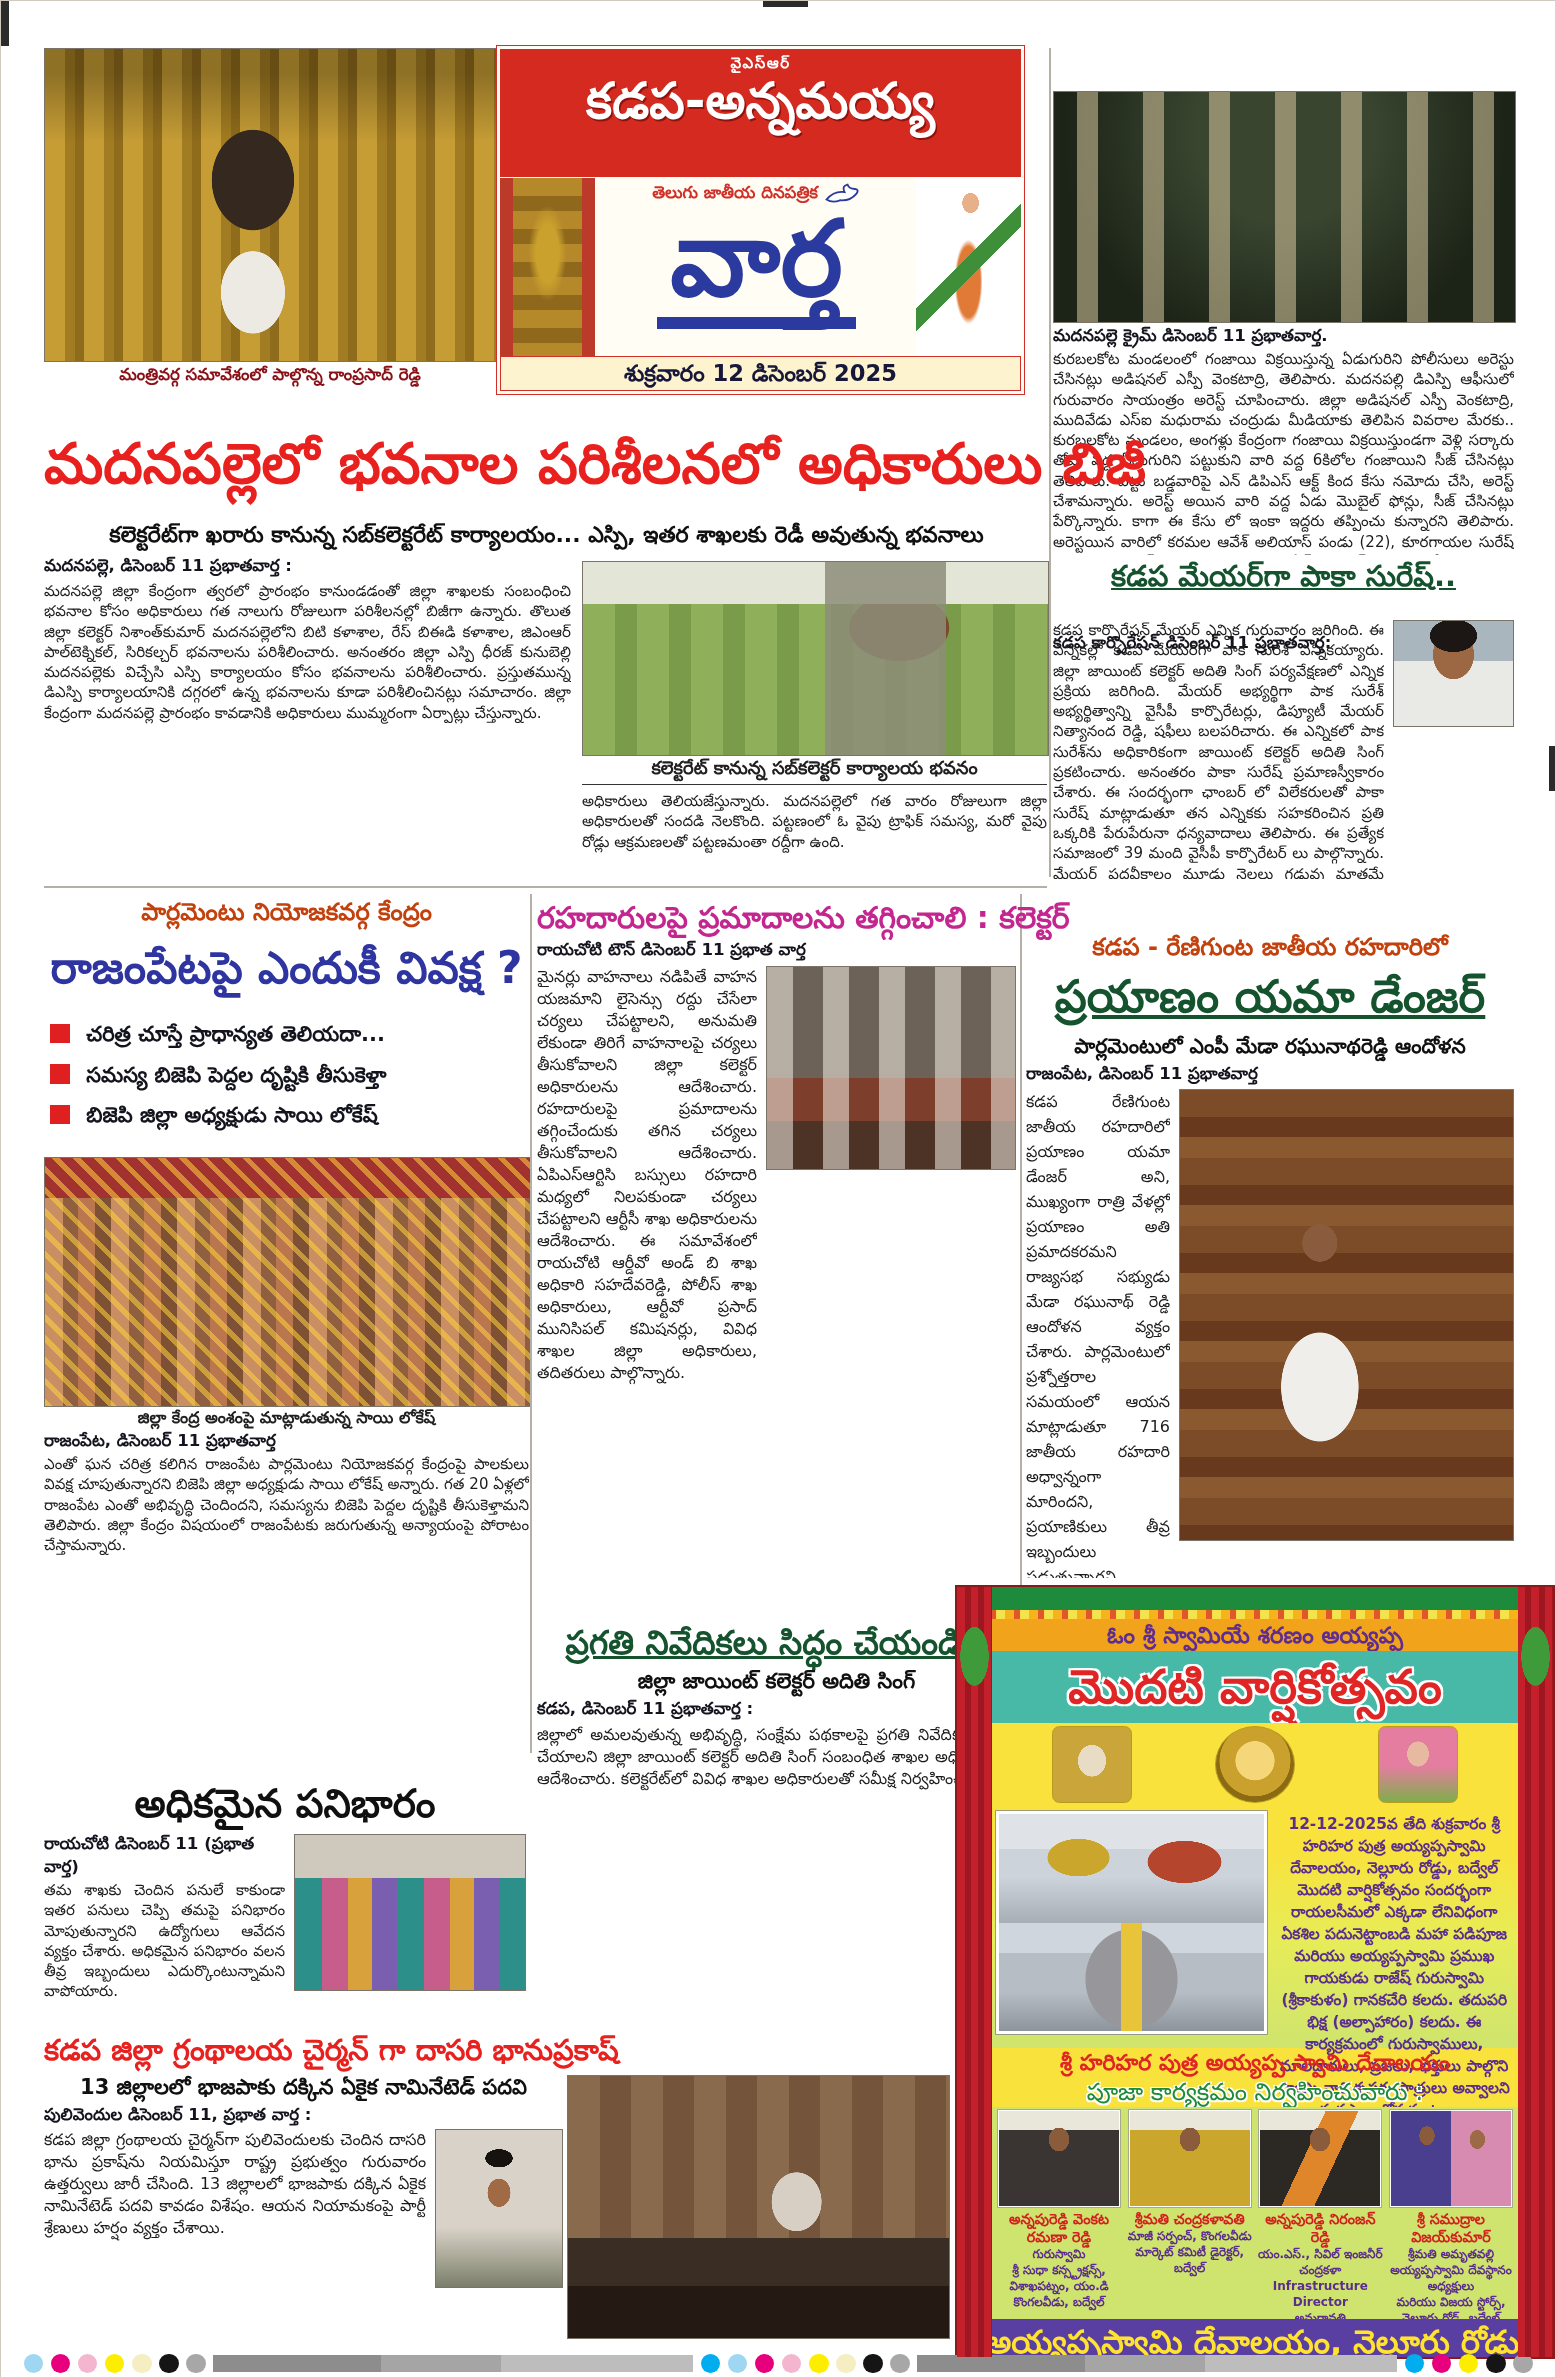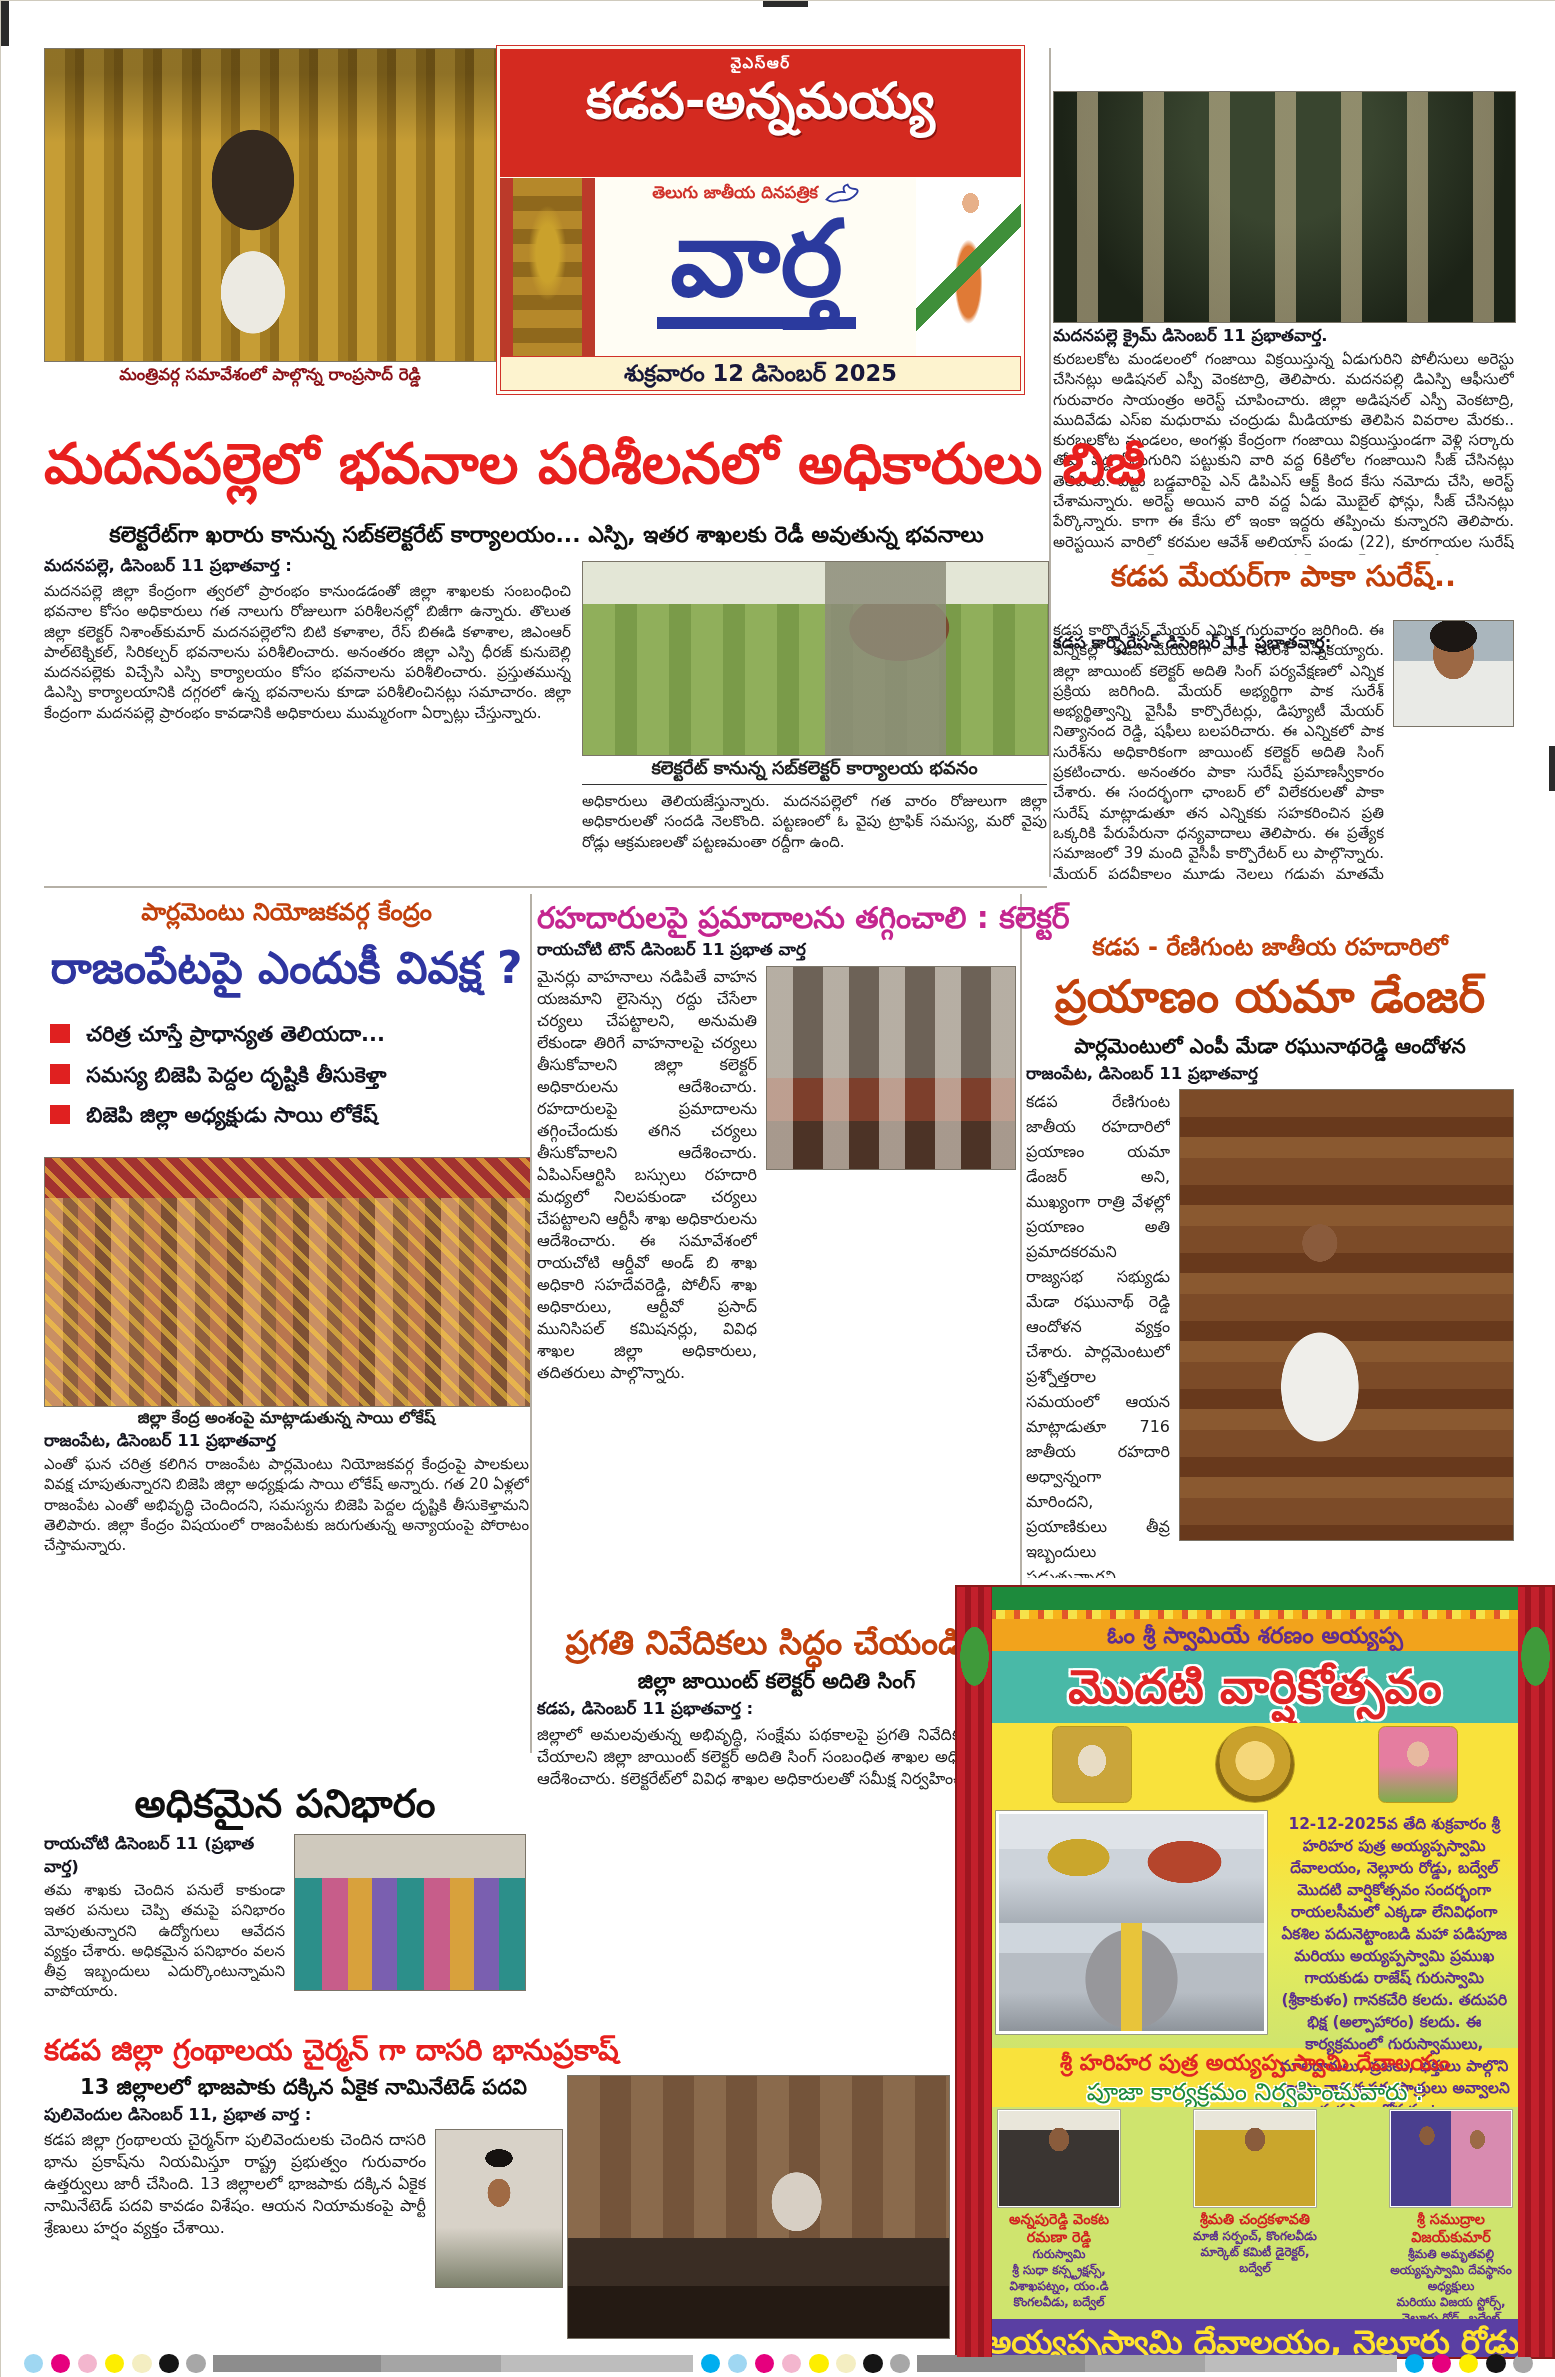--- a/index.html
+++ b/index.html
@@ -80,21 +80,21 @@
   #brand-main{font-size:50px;font-weight:800;line-height:1.05;text-shadow:1.5px 1.5px 0 #8d130d;}
   .tagline{color:#d03028;font-size:16.6px;font-weight:bold;}
   .vartha{font-size:105px;font-weight:800;color:#2b3a9e;line-height:1;display:inline-block;
           border-bottom:12px solid #2b3a9e;padding:0 13.5px 4.5px 13.5px;}
   #datebar{background:#fdf3cf;border:1.5px solid #d03028;color:#17173a;
            font-size:22.6px;font-weight:800;line-height:33px;text-align:center;}
   
   .hl-red{color:#e8201e;font-weight:800;}
   .hl-blue{color:#2e35a0;font-weight:800;}
   .hl-mag{color:#c4268f;font-weight:800;}
-  .hl-grn{color:#c2410c;font-weight:800;}
+  .hl-grn{color:#14532d;font-weight:800;text-decoration:underline;}
   .hl-blk{color:#101010;font-weight:800;}
   .kicker{font-size:24px;font-weight:800;color:#c2410c;text-align:center;}
   .subhead{font-size:21px;font-weight:800;color:#101010;text-align:center;}
   .bullet-row{display:flex;align-items:flex-start;margin-bottom:10.5px;}
   .bullet-sq{width:19.6px;height:19.6px;background:#e02020;margin:4.5px 16.6px 0 6px;flex:0 0 auto;}
   .bullet-txt{font-size:21px;font-weight:bold;color:#14141e;line-height:30px;}
   
   #ad{border:2.3px solid #8a1a1a;overflow:hidden;background:#f9e23c;}
   .curtain{position:absolute;top:0;bottom:0;width:35px;z-index:5;
     background:
@@ -290,20 +290,27 @@
         <div class="pline">కొంగలవీడు, బద్వేల్</div>
       </div>
       <div class="person">
         <div class="pphoto pp pp2" style="width:120px;height:95px;margin:0 auto;border:1.5px solid #fff;box-shadow:0 0 0 0.8px #999;"></div>
         <div class="pname">శ్రీమతి చంద్రకళావతి</div>
         <div class="pline">మాజీ సర్పంచ్, కొంగలవీడు</div>
         <div class="pline">మార్కెట్ కమిటీ డైరెక్టర్,</div>
         <div class="pline">బద్వేల్</div>
       </div>
       <div class="person">
+        <div class="pphoto pp3" style="width:120px;height:95px;margin:0 auto;border:1.5px solid #fff;box-shadow:0 0 0 0.8px #999;"></div>
+        <div class="pname">అన్నపురెడ్డి నిరంజన్ రెడ్డి</div>
+        <div class="pline">యం.ఎస్., సివిల్ ఇంజనీర్</div>
+        <div class="pline">చంద్రకళా Infrastructure Director</div>
+        <div class="pline">అమరావతి</div>
+      </div>
+      <div class="person">
         <div class="pphoto pp4" style="width:120px;height:95px;margin:0 auto;border:1.5px solid #fff;box-shadow:0 0 0 0.8px #999;"></div>
         <div class="pname">శ్రీ సముద్రాల విజయ్‌కుమార్</div>
         <div class="pline">శ్రీమతి అమృతవల్లి</div>
         <div class="pline">అయ్యప్పస్వామి దేవస్థానం అధ్యక్షులు</div>
         <div class="pline">మరియు విజయ స్టోర్స్, నెల్లూరు రోడ్, బద్వేల్</div>
       </div>
     </div>
     <div class="ad-row nowrap" id="ad-strip">శ్రీ అయ్యప్పస్వామి దేవాలయం, నెల్లూరు రోడ్డు, బద్వేల్.</div>
   </div>
 

